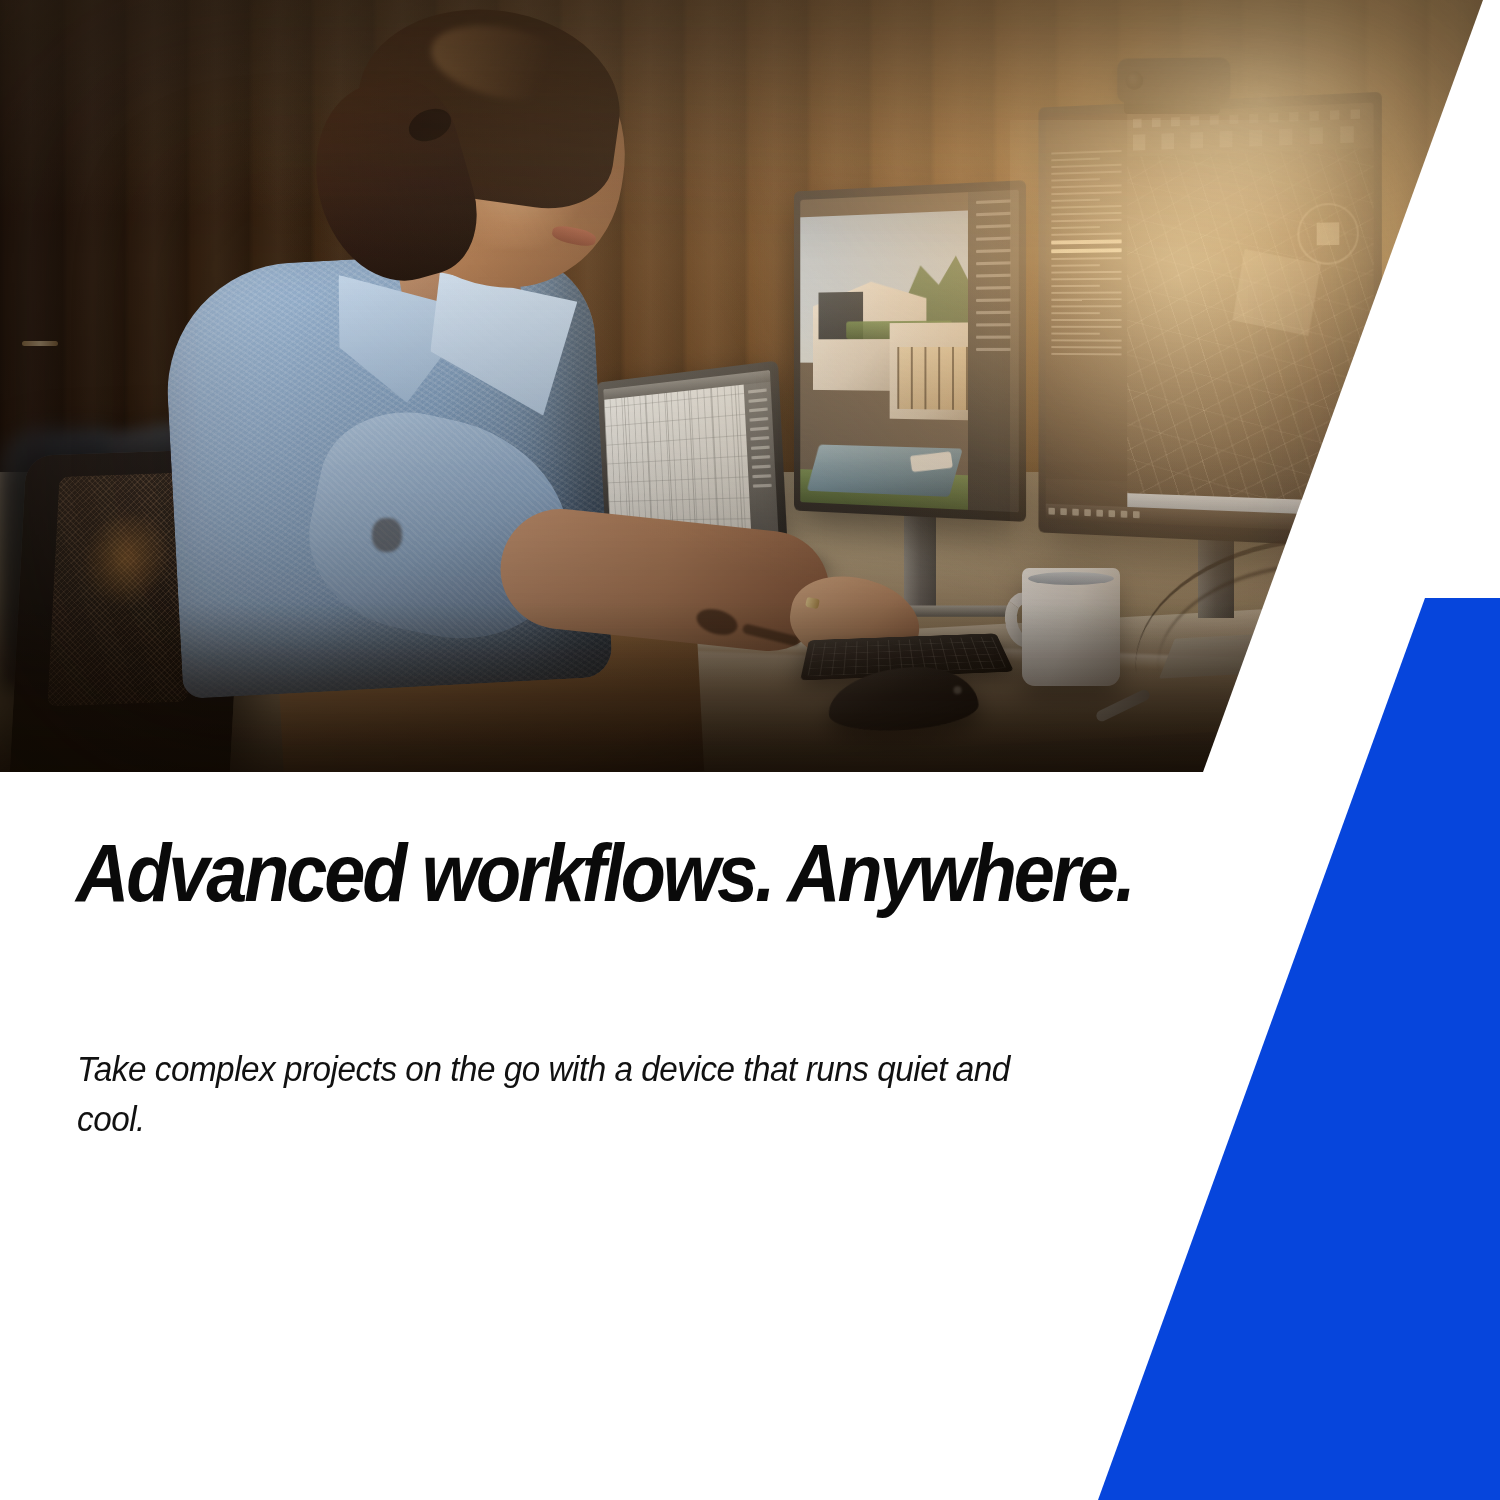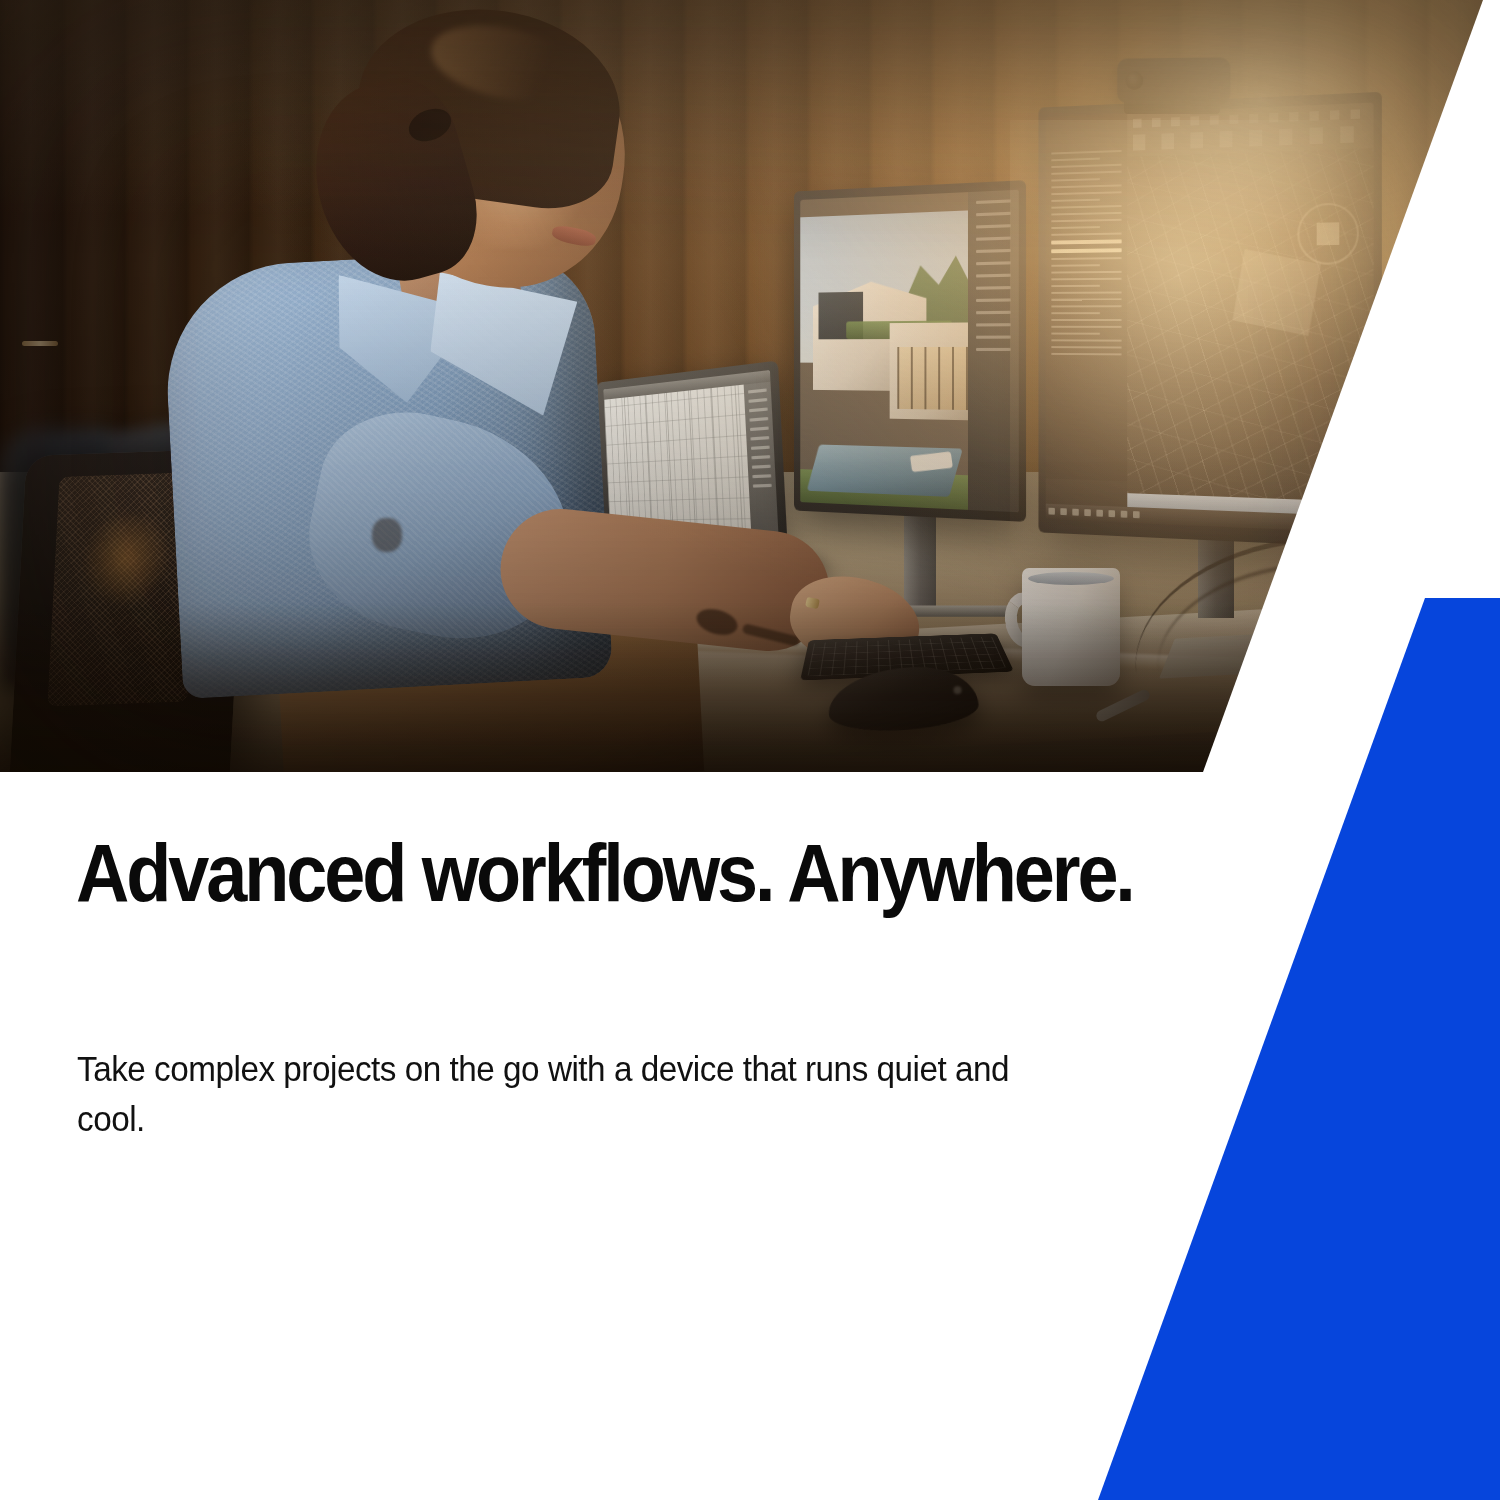--- a/index.html
+++ b/index.html
@@ -542,21 +542,21 @@
     pointer-events:none;
   }
   .blue-shape .fill {
     position:absolute; inset:0;
     background:var(--brand);
     clip-path:polygon(1425px 598px, 1500px 598px, 1500px 1500px, 1098px 1500px);
   }
 
   
   .content {
-    position:absolute; left:0; top:772px; width:1284px; height:728px;
+    position:absolute; left:0; top:772px; width:1284px; height:728px;font-style:italic;
   }
   .headline {
     position:absolute; left:76px; top:60px;
     width:1120px;
     font-size:82px;
     font-weight:700;
     letter-spacing:-3.4px;
     line-height:1.0;
     color:#0a0a0a;
     transform:scaleX(0.90);

